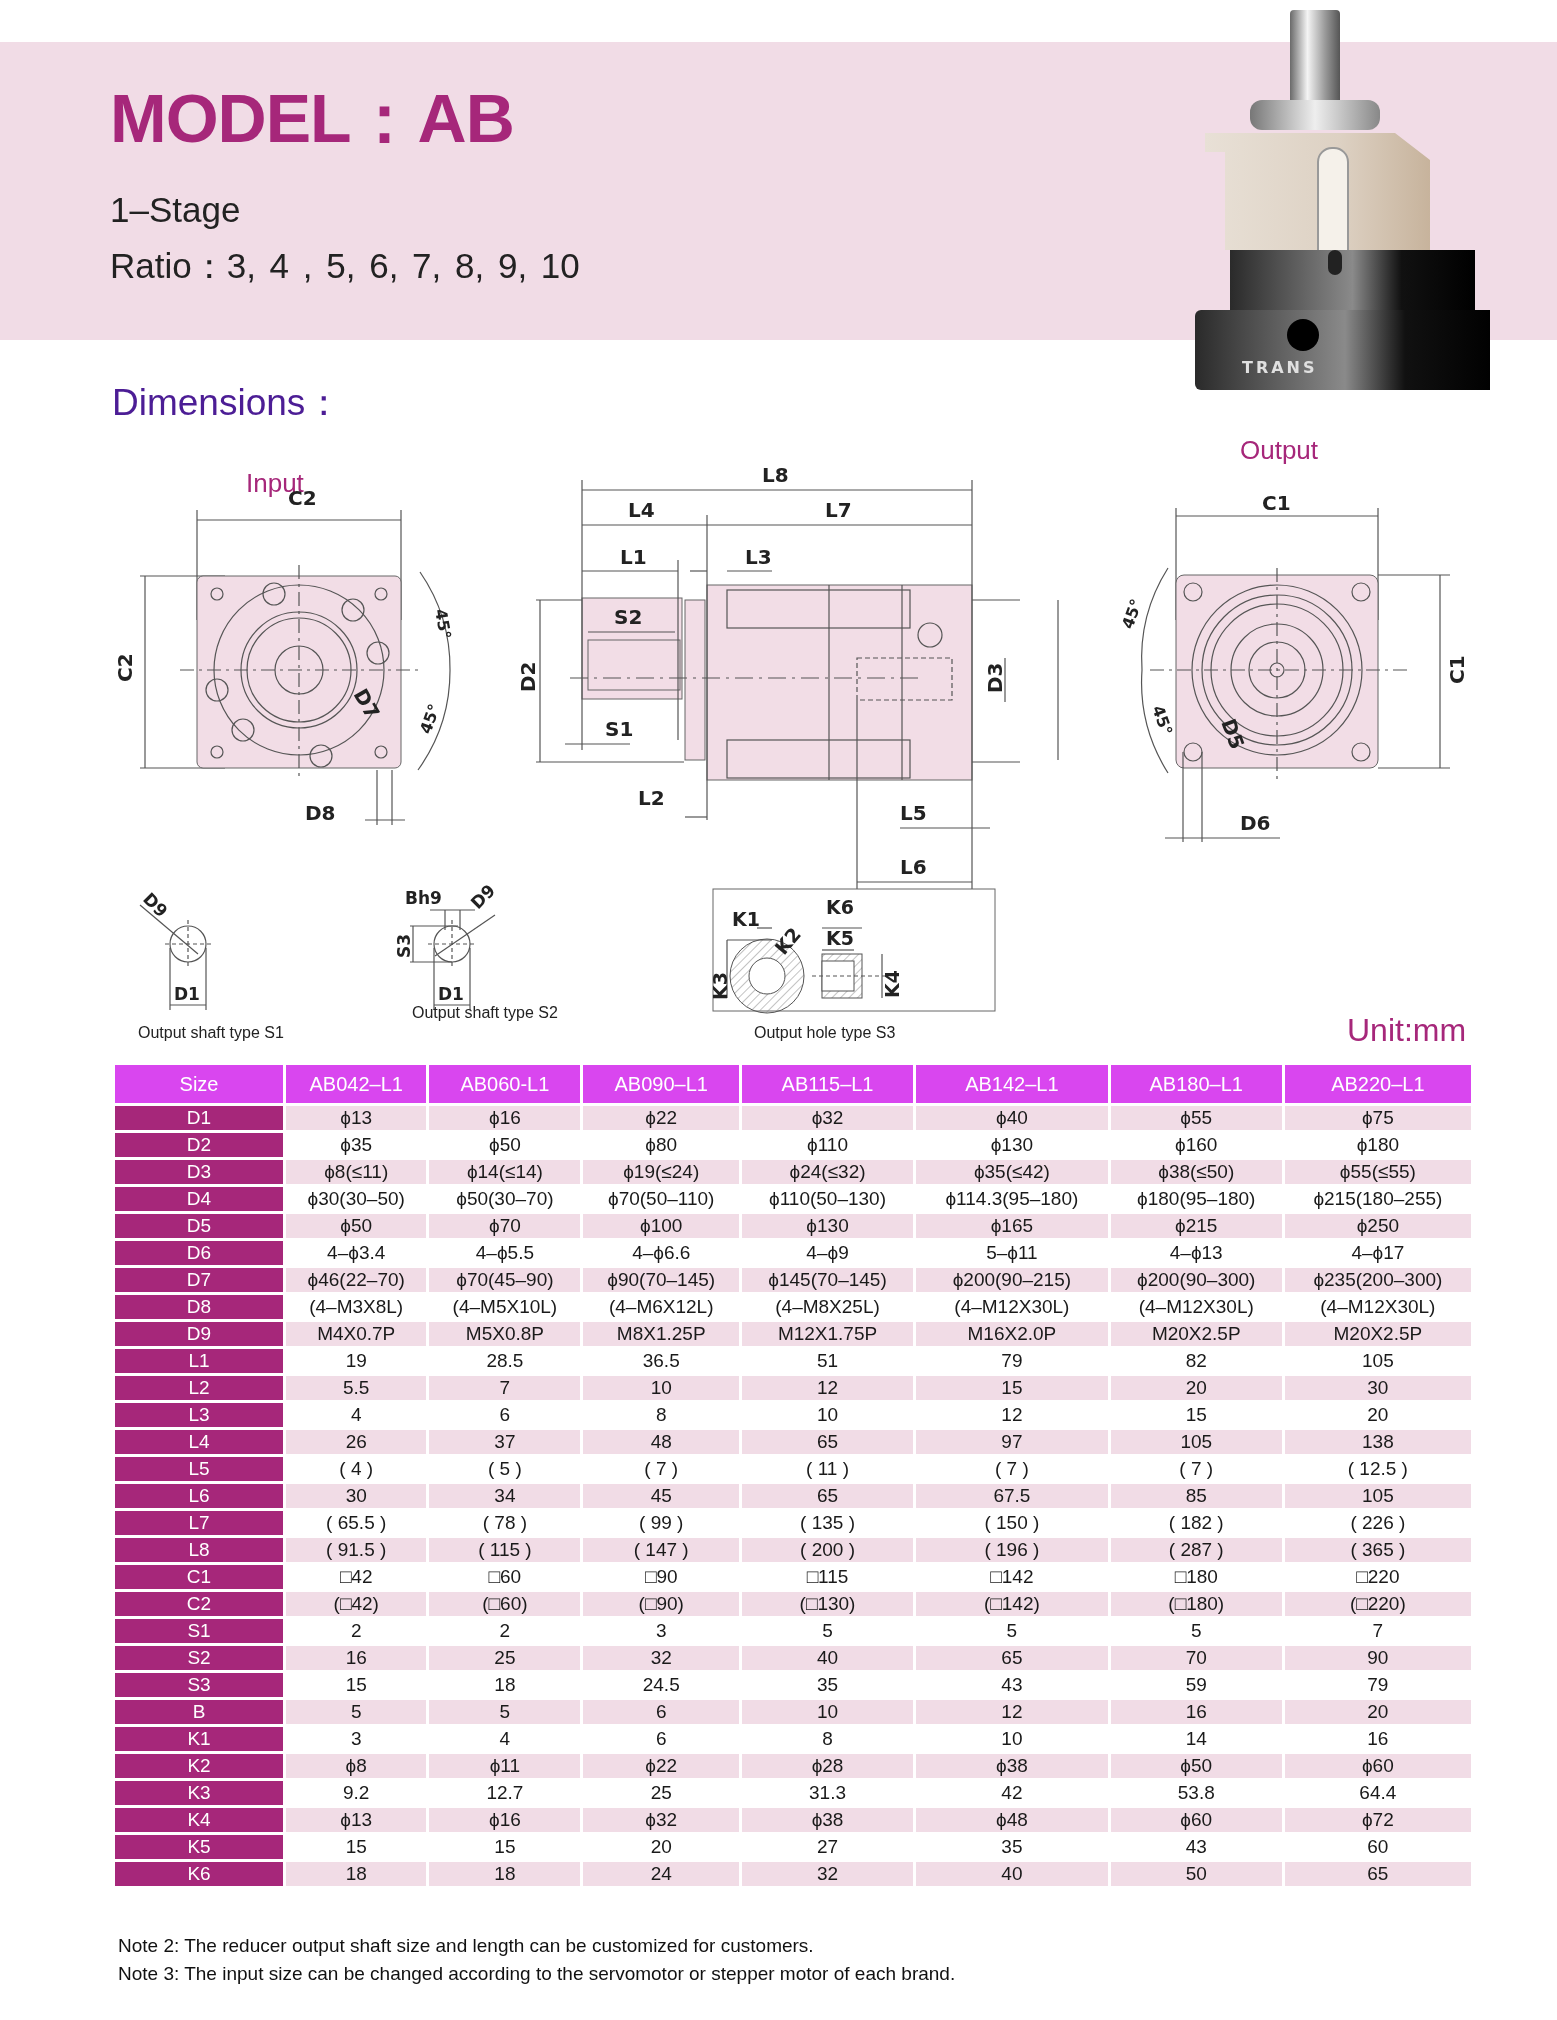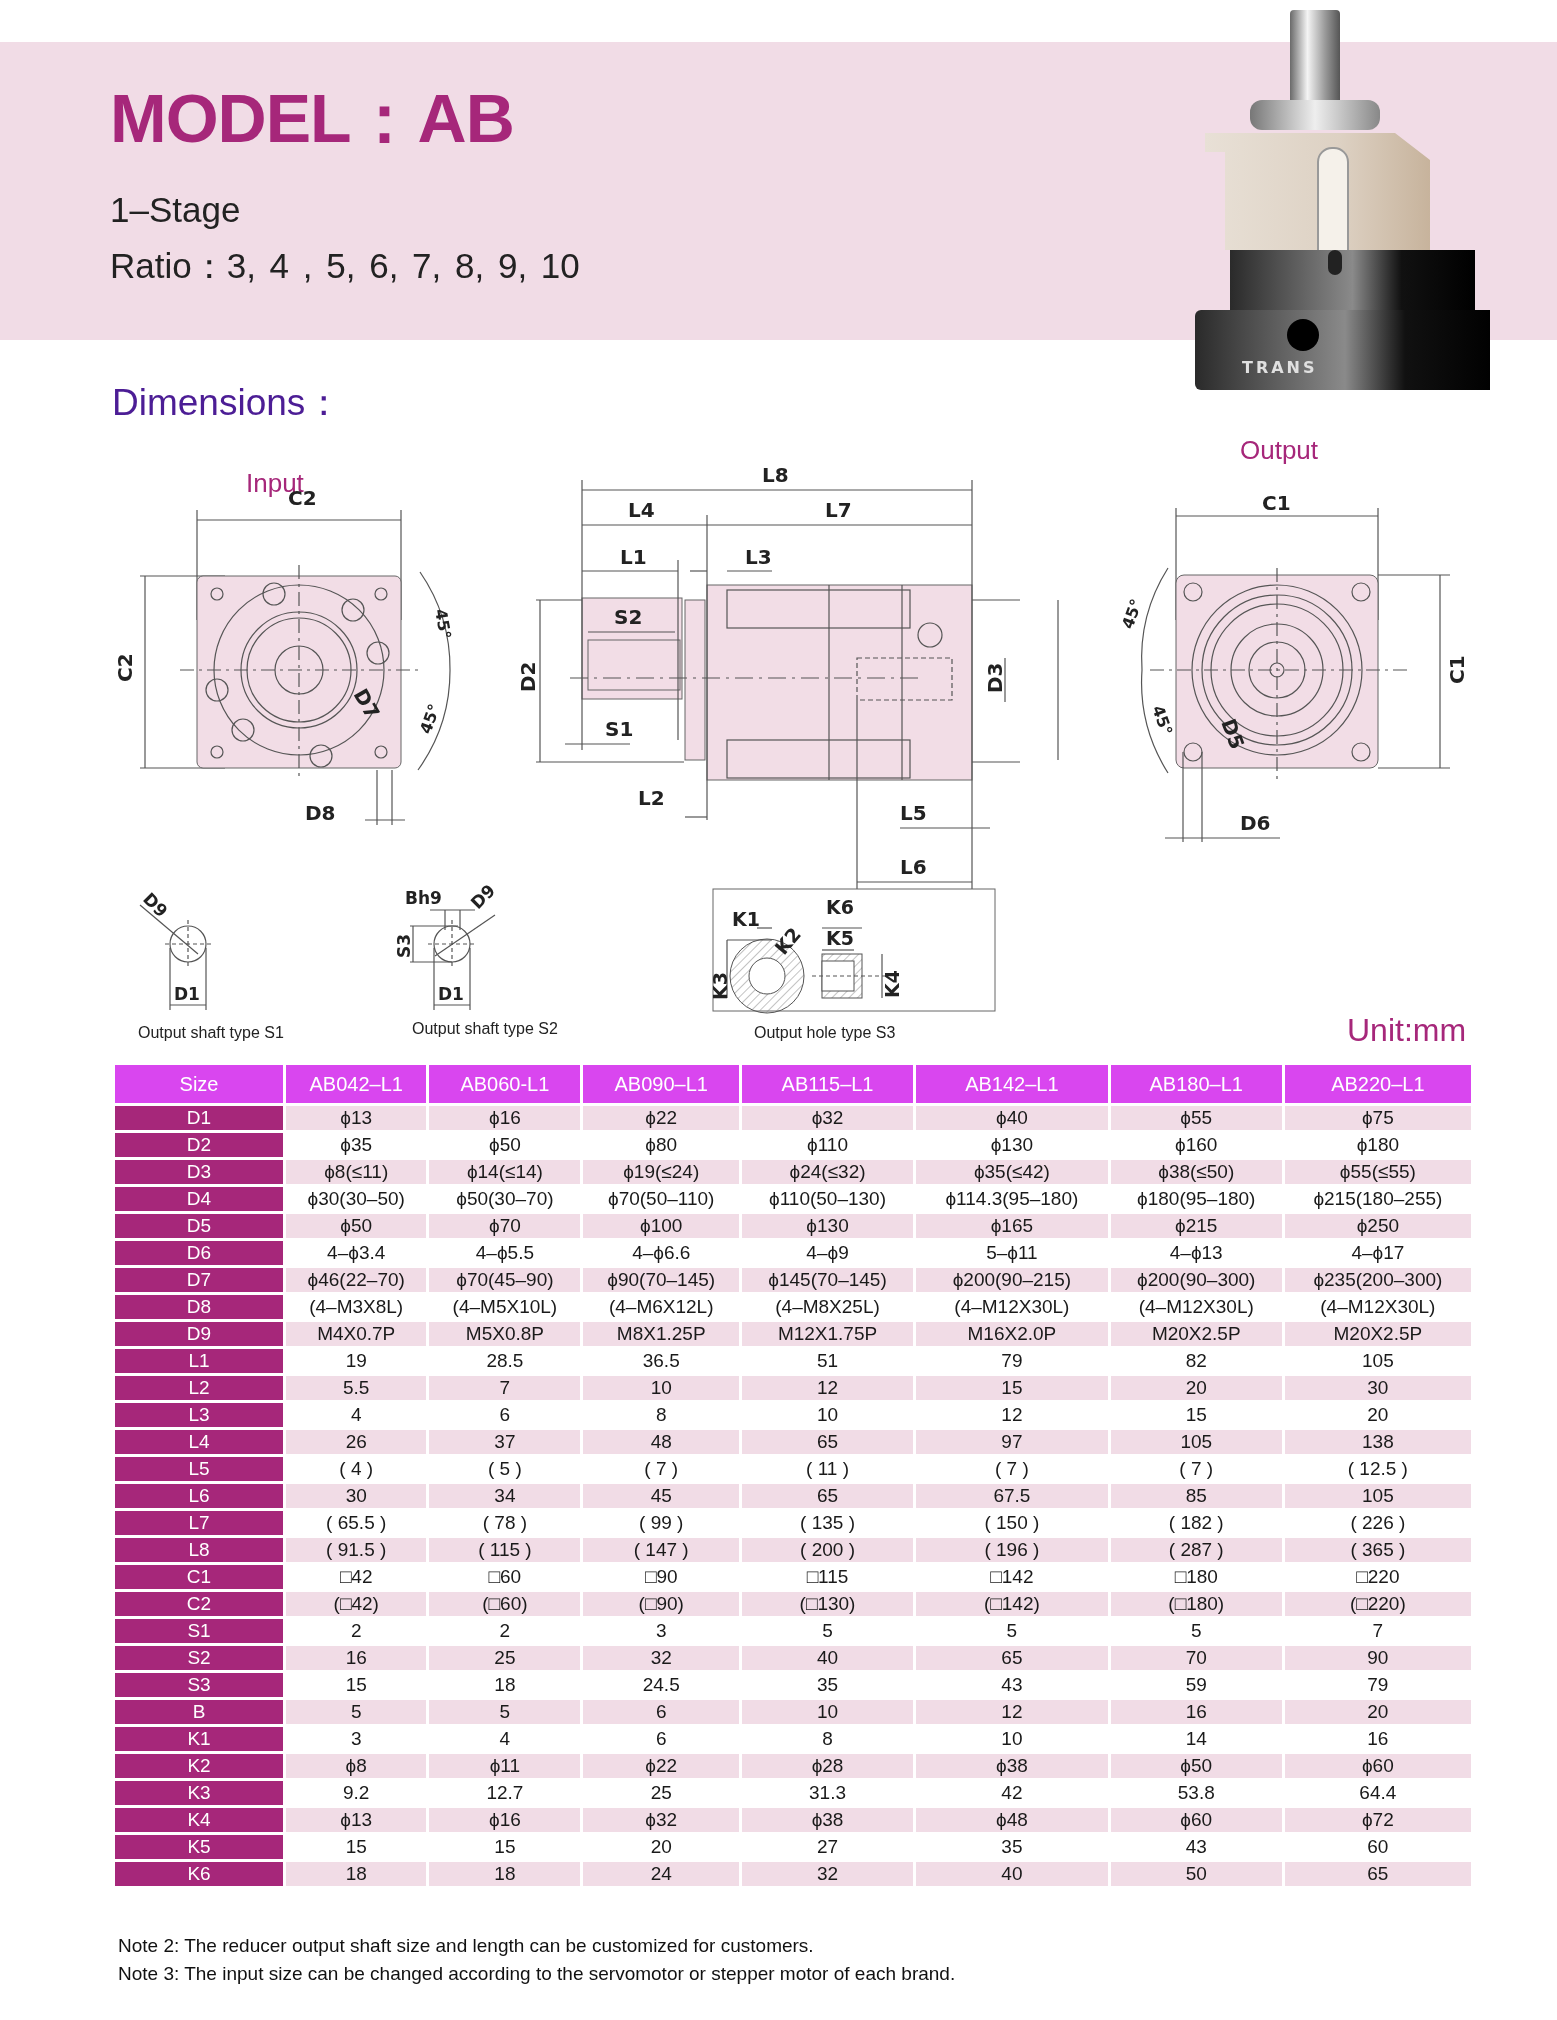--- a/index.html
+++ b/index.html
@@ -256,21 +256,21 @@
       <line x1="54" y1="68" x2="54" y2="130"></line>
         <line x1="90" y1="68" x2="90" y2="130"></line>
       <line x1="54" y1="125" x2="90" y2="125"></line>
     </g>
     <text class="dl" x="25" y="24" style="font-size:17px">Bh9</text>
     <text class="dl" x="0" y="0" transform="translate(98 30) rotate(-45)" style="font-size:17px">D9</text>
     <text class="dl" x="0" y="0" transform="translate(30 78) rotate(-90)" style="font-size:17px">S3</text>
     <text class="dl" x="58" y="120" style="font-size:17px">D1</text>
   </svg>
 </div>
-<div class="caption" style="left:412px; top:1004px;margin-top:16px;">Output shaft type S2</div>
+<div class="caption" style="left:412px; top:1004px;">Output shaft type S2</div>
 
 <div class="drawing" style="left:712px; top:888px;">
   <svg width="285" height="126" viewBox="0 0 285 126">
     <rect x="1" y="1" width="282" height="122" fill="#fff" stroke="#666"></rect>
     <defs>
         <pattern id="hatch" width="6" height="6" patternUnits="userSpaceOnUse" patternTransform="rotate(45)">
           <line x1="0" y1="0" x2="0" y2="6" stroke="#888" stroke-width="1"></line>
         </pattern>
       </defs>
     <circle cx="55" cy="88" r="37" fill="url(#hatch)" stroke="#555"></circle>

